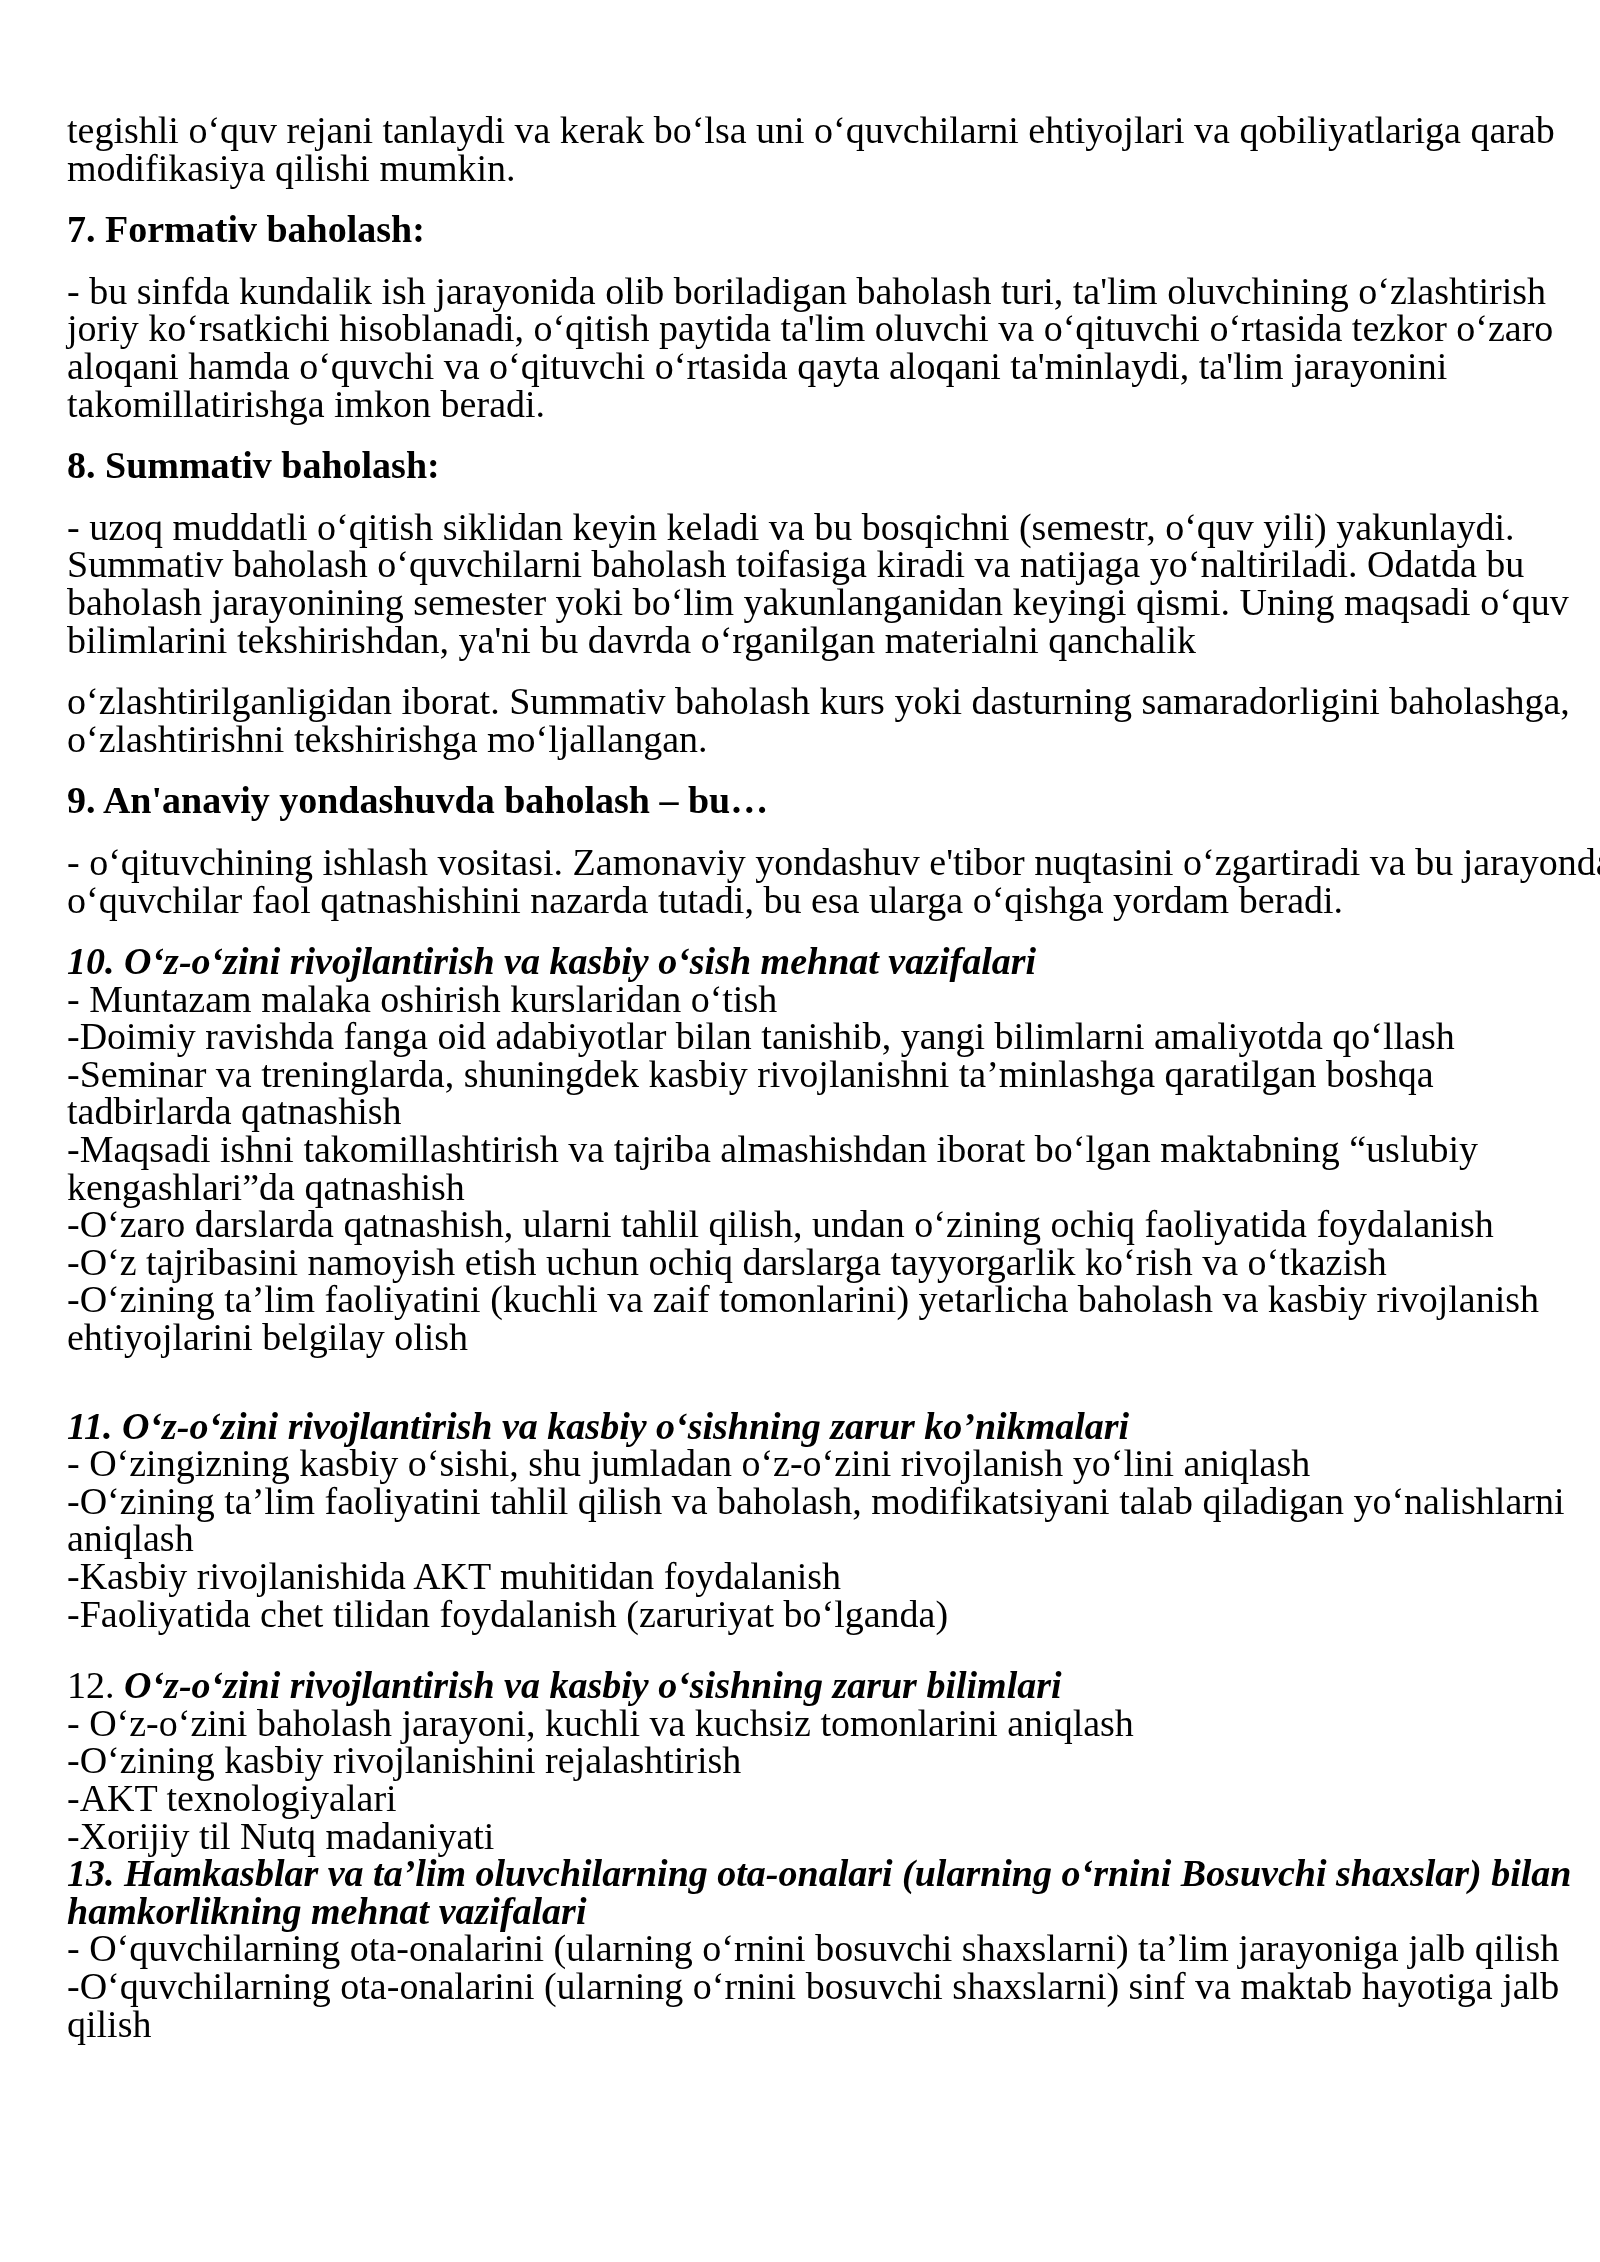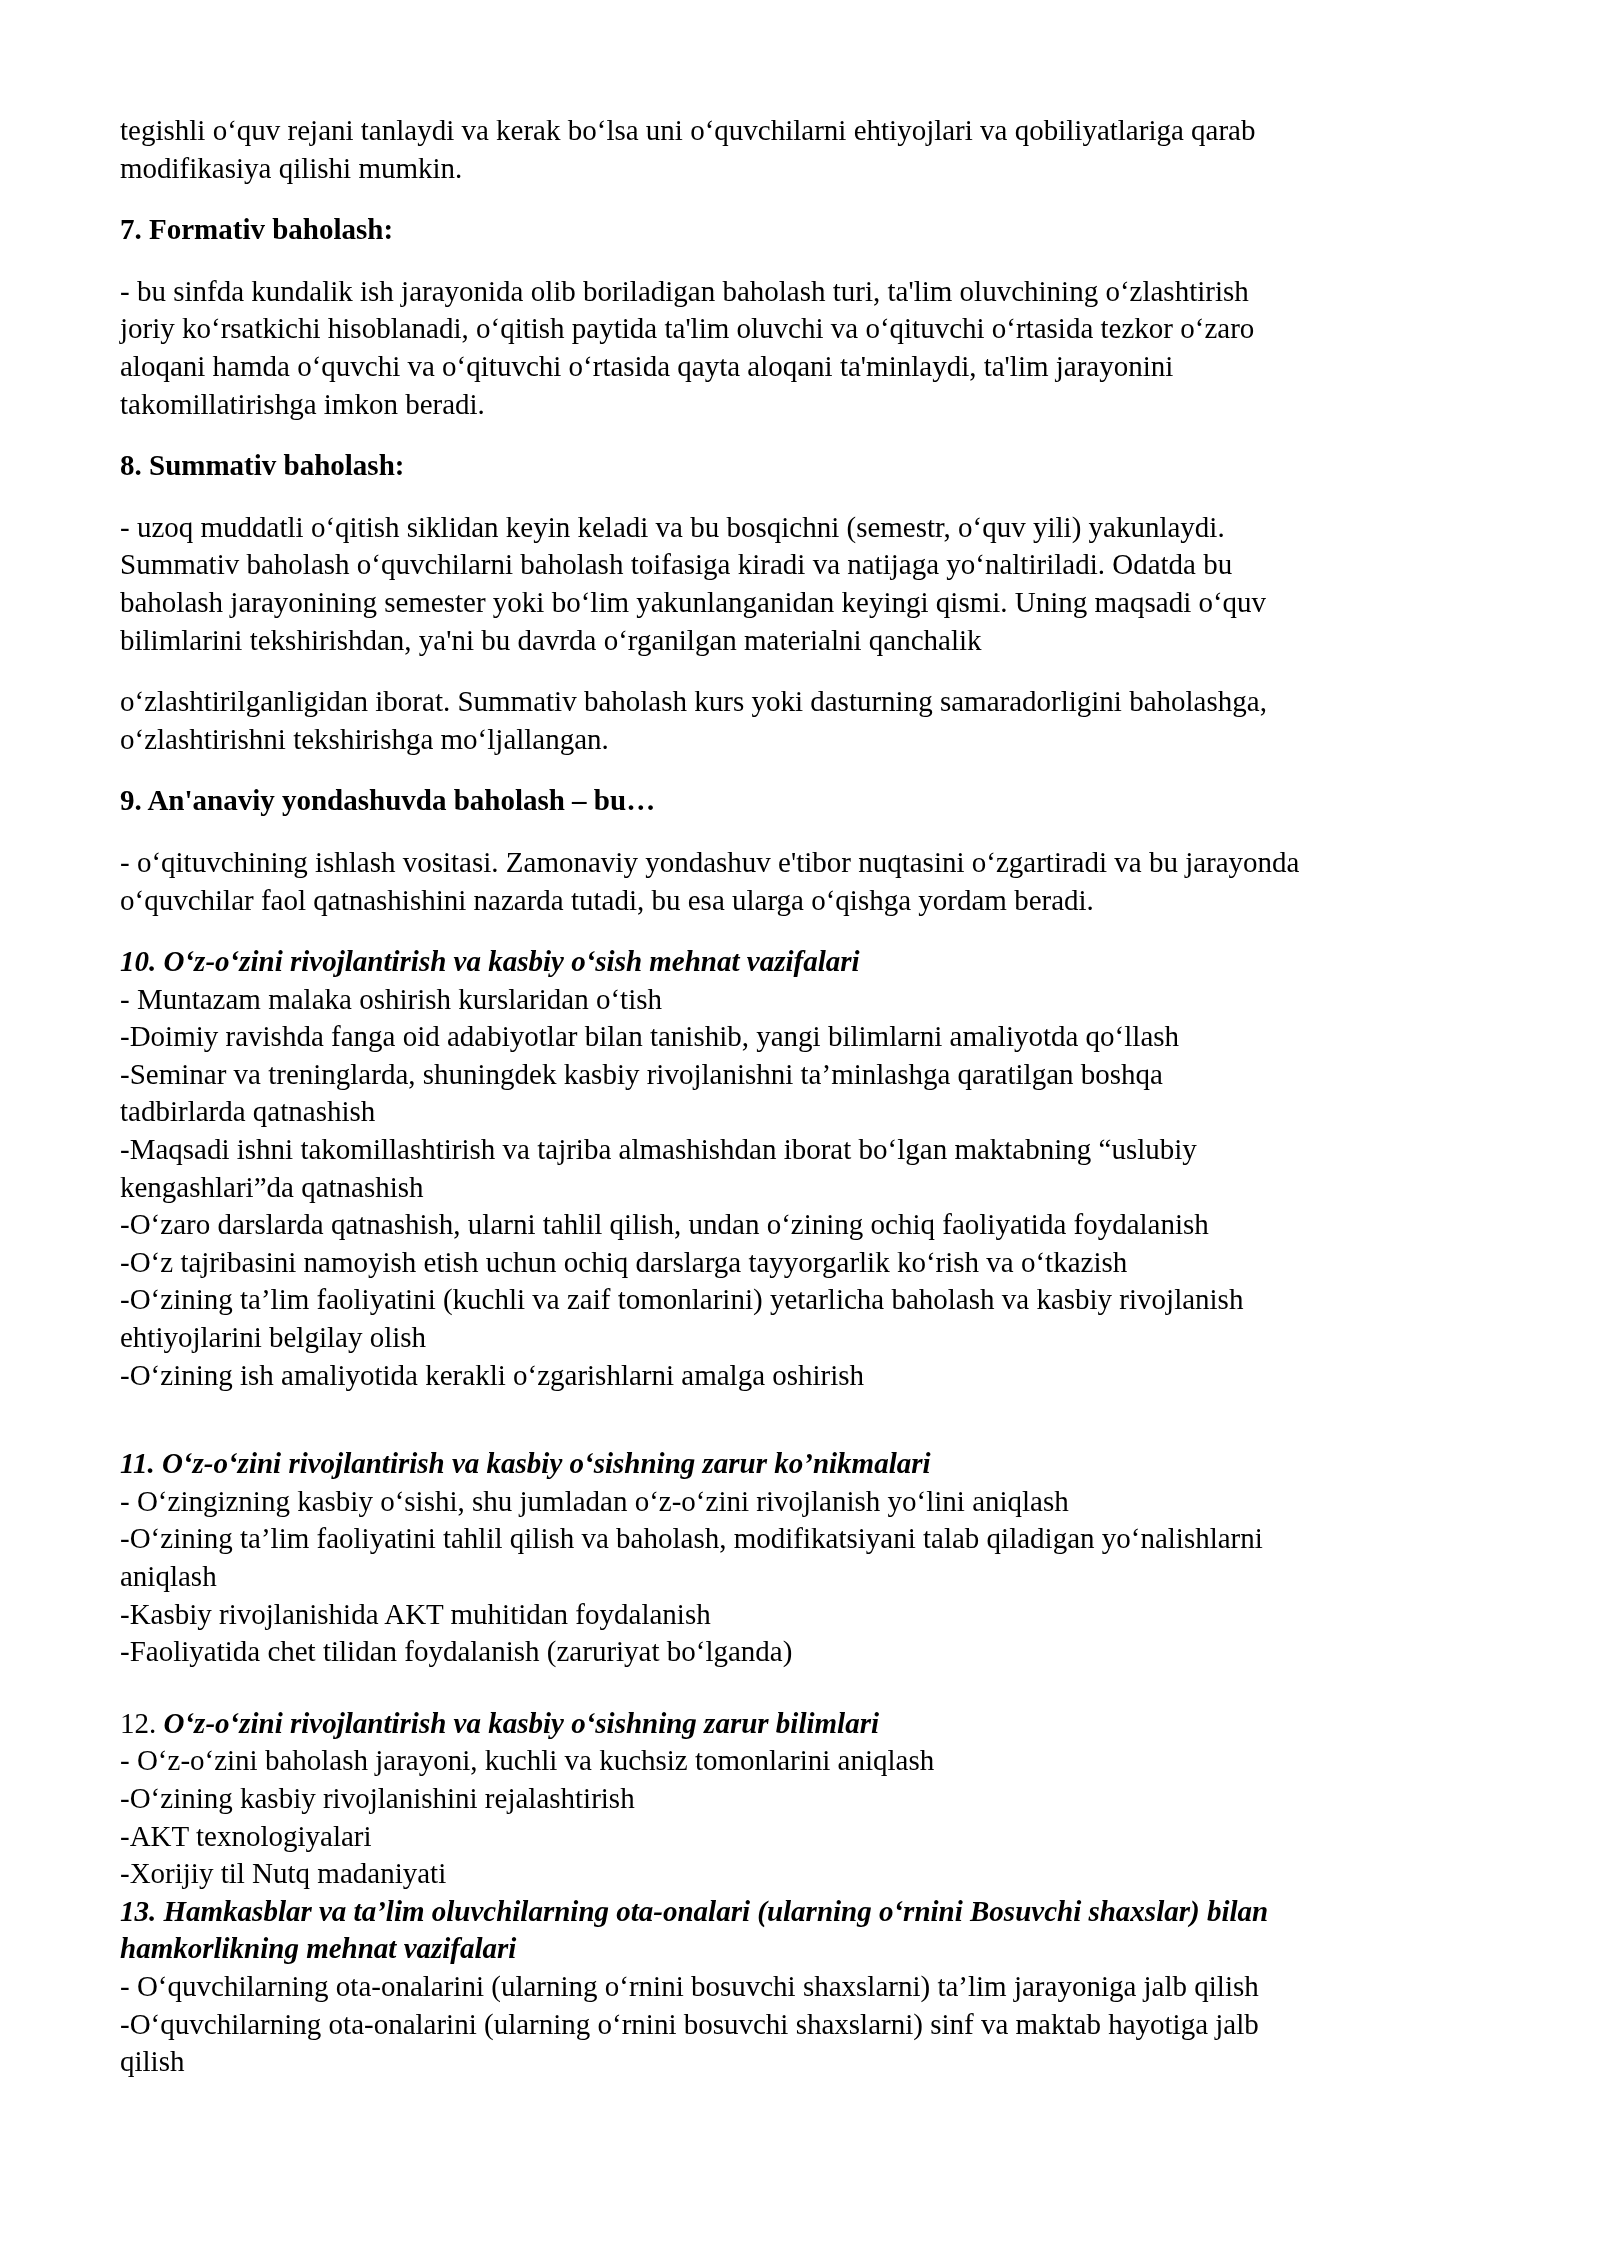--- a/index.html
+++ b/index.html
@@ -5,22 +5,22 @@
   html,body{margin:0;padding:0;}
   body{
     width:1600px;height:2262px;
     background:#ffffff;color:#000000;
     font-family:"Liberation Serif","DejaVu Serif",serif;
     overflow:hidden;
   }
   .page{
     box-sizing:border-box;
     width:1600px;height:2262px;
-    padding:112px 40px 0 120px;
-    font-size:29px;
+    padding:112px 40px 0 67px;
+    font-size:38px;
     border-radius:14px;
   }
   .block{margin:0 0 24px 0;}
   .block.spacer-large{height:27px;margin:0;}
   .block.spacer-small{height:10px;margin:0;}
   .block.heading .line{font-weight:bold;}
   .line{line-height:37.6px;white-space:nowrap;}
   .line span.b{font-weight:bold;font-style:italic;}
   .line span.r{font-weight:normal;}
 </style>
@@ -66,21 +66,20 @@
       <div class="line">- Muntazam malaka oshirish kurslaridan oʻtish</div>
       <div class="line">-Doimiy ravishda fanga oid adabiyotlar bilan tanishib, yangi bilimlarni amaliyotda qoʻllash</div>
       <div class="line">-Seminar va treninglarda, shuningdek kasbiy rivojlanishni ta’minlashga qaratilgan boshqa</div>
       <div class="line">tadbirlarda qatnashish</div>
       <div class="line">-Maqsadi ishni takomillashtirish va tajriba almashishdan iborat boʻlgan maktabning “uslubiy</div>
       <div class="line">kengashlari”da qatnashish</div>
       <div class="line">-Oʻzaro darslarda qatnashish, ularni tahlil qilish, undan oʻzining ochiq faoliyatida foydalanish</div>
       <div class="line">-Oʻz tajribasini namoyish etish uchun ochiq darslarga tayyorgarlik koʻrish va oʻtkazish</div>
       <div class="line">-Oʻzining ta’lim faoliyatini (kuchli va zaif tomonlarini) yetarlicha baholash va kasbiy rivojlanish</div>
       <div class="line">ehtiyojlarini belgilay olish</div>
-      <div class="line">-Oʻzining ish amaliyotida kerakli oʻzgarishlarni amalga oshirish</div>
     </div>
     <div class="block spacer-large"></div>
     <div class="block list">
       <div class="line"><span class="b">11. Oʻz-oʻzini rivojlantirish va kasbiy oʻsishning zarur ko’nikmalari</span></div>
       <div class="line">- Oʻzingizning kasbiy oʻsishi, shu jumladan oʻz-oʻzini rivojlanish yoʻlini aniqlash</div>
       <div class="line">-Oʻzining ta’lim faoliyatini tahlil qilish va baholash, modifikatsiyani talab qiladigan yoʻnalishlarni</div>
       <div class="line">aniqlash</div>
       <div class="line">-Kasbiy rivojlanishida AKT muhitidan foydalanish</div>
       <div class="line">-Faoliyatida chet tilidan foydalanish (zaruriyat boʻlganda)</div>
     </div>

